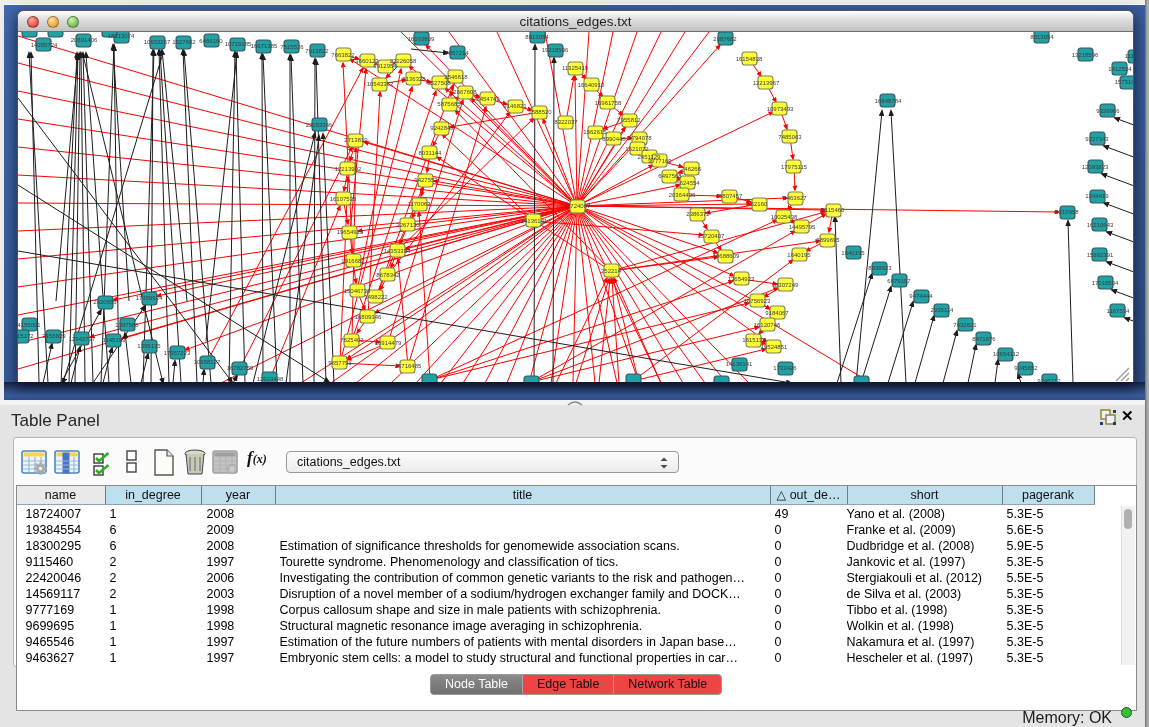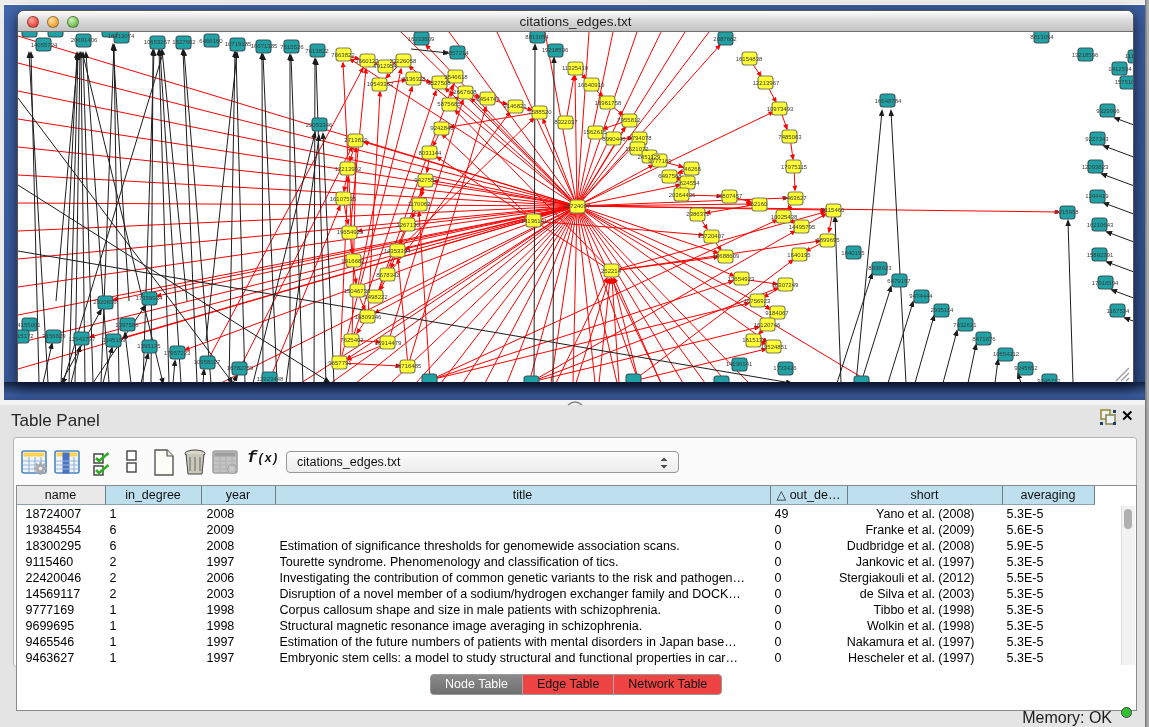--- a/index.html
+++ b/index.html
@@ -10,21 +10,21 @@
 #graphwrap{position:absolute;left:0;top:21px;width:1115px;height:350px;background:#fff;overflow:hidden}
 #panel{position:absolute;left:0;top:400px;width:1145px;height:327px;background:#e4e4e4}
 #panel .topstrip{position:absolute;left:0;top:0;width:100%;height:5px;background:#f3f3f3}
 #ptitle{position:absolute;left:11px;top:11px;font-size:17px;color:#262626}
 #card{position:absolute;left:13px;top:37px;width:1124px;height:230px;background:#fbfbfb;border:1px solid #b4b4b4;border-radius:3px}
 #combo{position:absolute;left:272px;top:13px;width:393px;height:22px;background:linear-gradient(#fcfcfc,#ececec);border:1px solid #989898;border-radius:4px;font-size:12.5px;color:#111;line-height:20px;padding-left:10px}
 #tbl{position:absolute;left:1.5px;top:47px;width:1121px;height:226px;border:1px solid #8a8a8a;background:#fff;overflow:hidden;font-size:12.5px}
 .th{position:absolute;top:0;height:19px;background:#bee0ee;border-right:1px solid #6e7e86;border-bottom:1px solid #8fa3ac;text-align:center;line-height:19px;color:#111}
 .tr{position:absolute;left:0;width:100%;height:16px;line-height:16px;white-space:nowrap;color:#000}
 .tr div{position:absolute;top:0;overflow:hidden}
-.c0{left:9px;width:80px}.c1{left:93px;width:90px}.c2{left:190px;width:70px}.c3{left:263px;width:490px}.c4{left:758px;width:72px}.c5{left:803px;width:155px;text-align:right}.c6{left:990px;width:95px}
+.c0{left:9px;width:80px}.c1{left:93px;width:90px}.c2{left:190px;width:70px}.c3{left:263px;width:490px}.c4{left:758px;width:72px}.c5{left:830px;width:155px;text-align:left}.c6{left:990px;width:95px}
 #vsb{position:absolute;right:1px;top:20px;width:14px;height:159px;background:#f2f2f2;border-left:1px solid #ddd}
 #vsb .thumb{position:absolute;left:2.5px;top:3px;width:8px;height:20px;background:#b0b0b0;border-radius:4px}
 #tabs{position:absolute;left:430px;top:274px;height:21px;display:flex;border:1px solid #9a9a9a;border-radius:4px;overflow:hidden;background:#ef4444;font-size:12.5px}
 #tabs div{padding:0 14px;line-height:19px;color:#111;border-right:1px solid #a8a8a8}
 #tabs div:last-child{border-right:none}
 #tabs .sel{background:linear-gradient(#8b8b8b,#6f6f6f);color:#fff}
 #mem{position:absolute;right:33px;top:309px;font-size:16px;color:#1b1b1b}
 #memdot{position:absolute;right:13px;top:307px;width:11px;height:11px;border-radius:50%;background:#2fc32f;border:1px solid #444}
 #rstrip{position:absolute;right:0;top:0;width:4px;height:727px;background:linear-gradient(90deg,#6f6f6f,#ababab 60%)}
 .ico{position:absolute;top:11px}
@@ -641,32 +641,32 @@
         <path d="M4,5 l2,20 h14 l2,-20" fill="#c9c9b9" stroke="#444"></path>
         <path d="M8,8 v14 M13,8 v14 M18,8 v14" stroke="#666"></path>
       </svg>
     <svg class="ico" style="left:198px" width="27" height="27">
         <rect x="1" y="2" width="24" height="22" rx="2" fill="#c3c3c3" stroke="#a2a2a2" stroke-width="1.6"></rect>
         <rect x="2.5" y="3.5" width="21" height="4" fill="#9f9f9f"></rect>
         <path d="M2,12 h22 M2,16 h22 M2,20 h22 M8,8 v15 M14,8 v15 M20,8 v15" stroke="#b4b4b4" stroke-width="1.2"></path>
         <circle cx="20" cy="20" r="4.5" fill="#bdbdbd" stroke="#a5a5a5"></circle>
         <path d="M18,18 l4,4 M22,18 l-4,4" stroke="#cfcfcf" stroke-width="1.4"></path>
       </svg>
-    <div style="position:absolute;left:233px;top:10px;width:40px;font-family:Liberation Mono, monospace;font-size:17px;font-style:italic;font-weight:bold;color:#111">f<span style="font-size:12px">(x)</span></div>
+    <div style="position:absolute;left:233px;top:10px;width:40px;font-family:Liberation Serif, serif;font-size:17px;font-style:italic;font-weight:bold;color:#111">f<span style="font-size:12px">(x)</span></div>
     <div id="combo">citations_edges.txt<svg style="position:absolute;right:10px;top:5px" width="8" height="12">
           <path d="M0.5,4 L4,0.5 L7.5,4 z M0.5,8 L4,11.5 L7.5,8 z" fill="#4a4a4a"></path>
         </svg></div>
     <div id="tbl">
       <div class="th" style="left:0;width:89px;background:#e9e9e9">name</div>
       <div class="th" style="left:89px;width:96px">in_degree</div>
       <div class="th" style="left:185px;width:74px">year</div>
       <div class="th" style="left:259px;width:495px">title</div>
       <div class="th" style="left:754px;width:77px">△ out_de…</div>
       <div class="th" style="left:831px;width:155px">short</div>
-      <div class="th" style="left:986px;width:92px">averaging</div>
+      <div class="th" style="left:986px;width:92px">pagerank</div>
       <div style="position:absolute;left:0;top:20px;width:100%">
           <div class="tr" style="top:0px">
             <div class="c0">18724007</div>
             <div class="c1">1</div>
             <div class="c2">2008</div>
             <div class="c4">49</div>
             <div class="c5">Yano et al. (2008)</div>
             <div class="c6">5.3E-5</div>
           </div>
           <div class="tr" style="top:16px">

